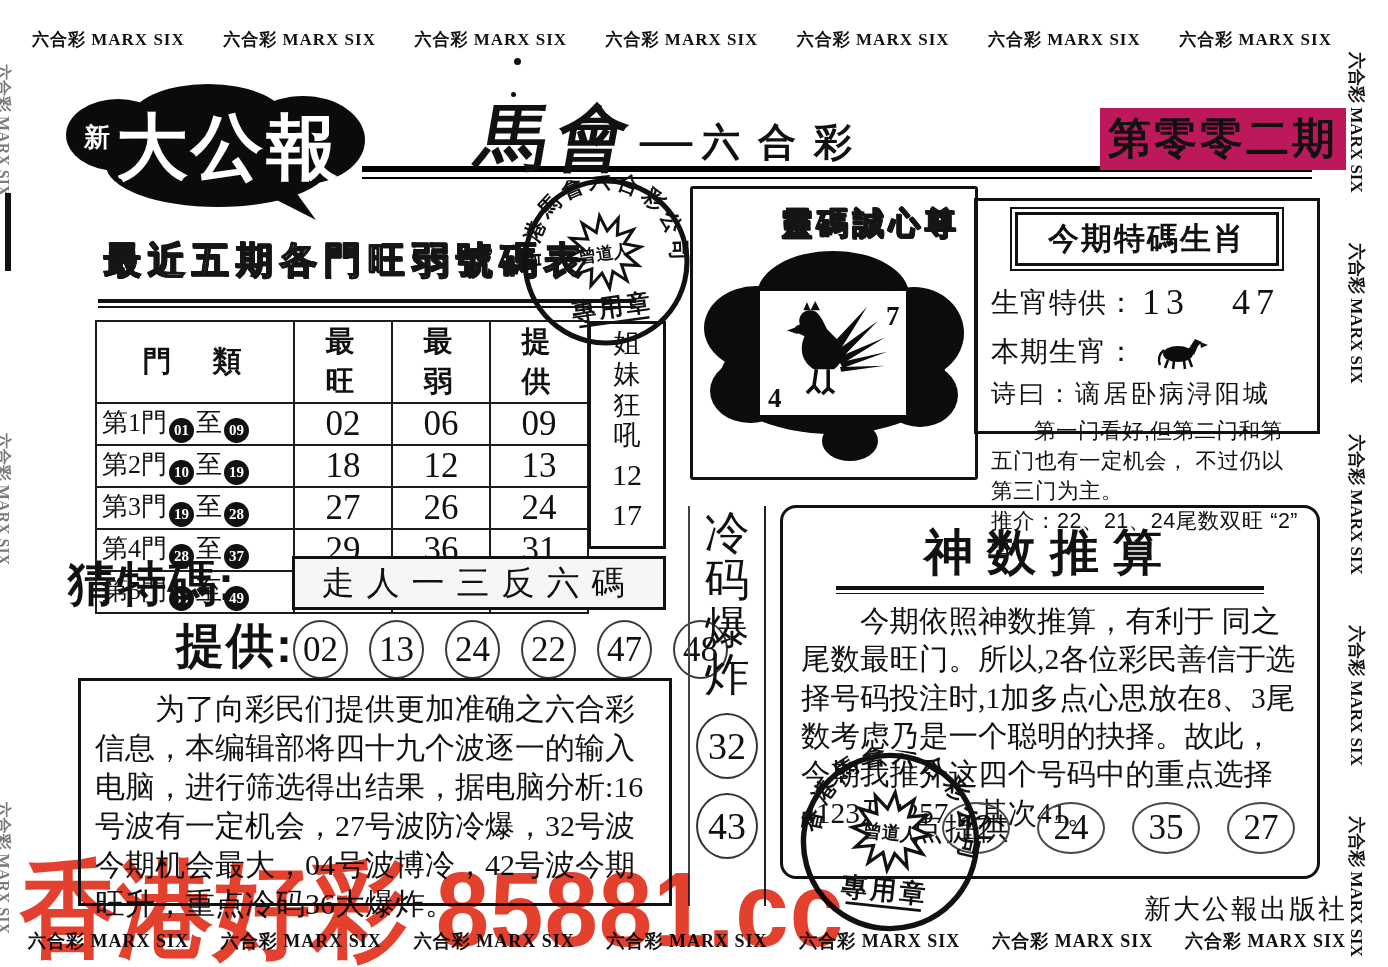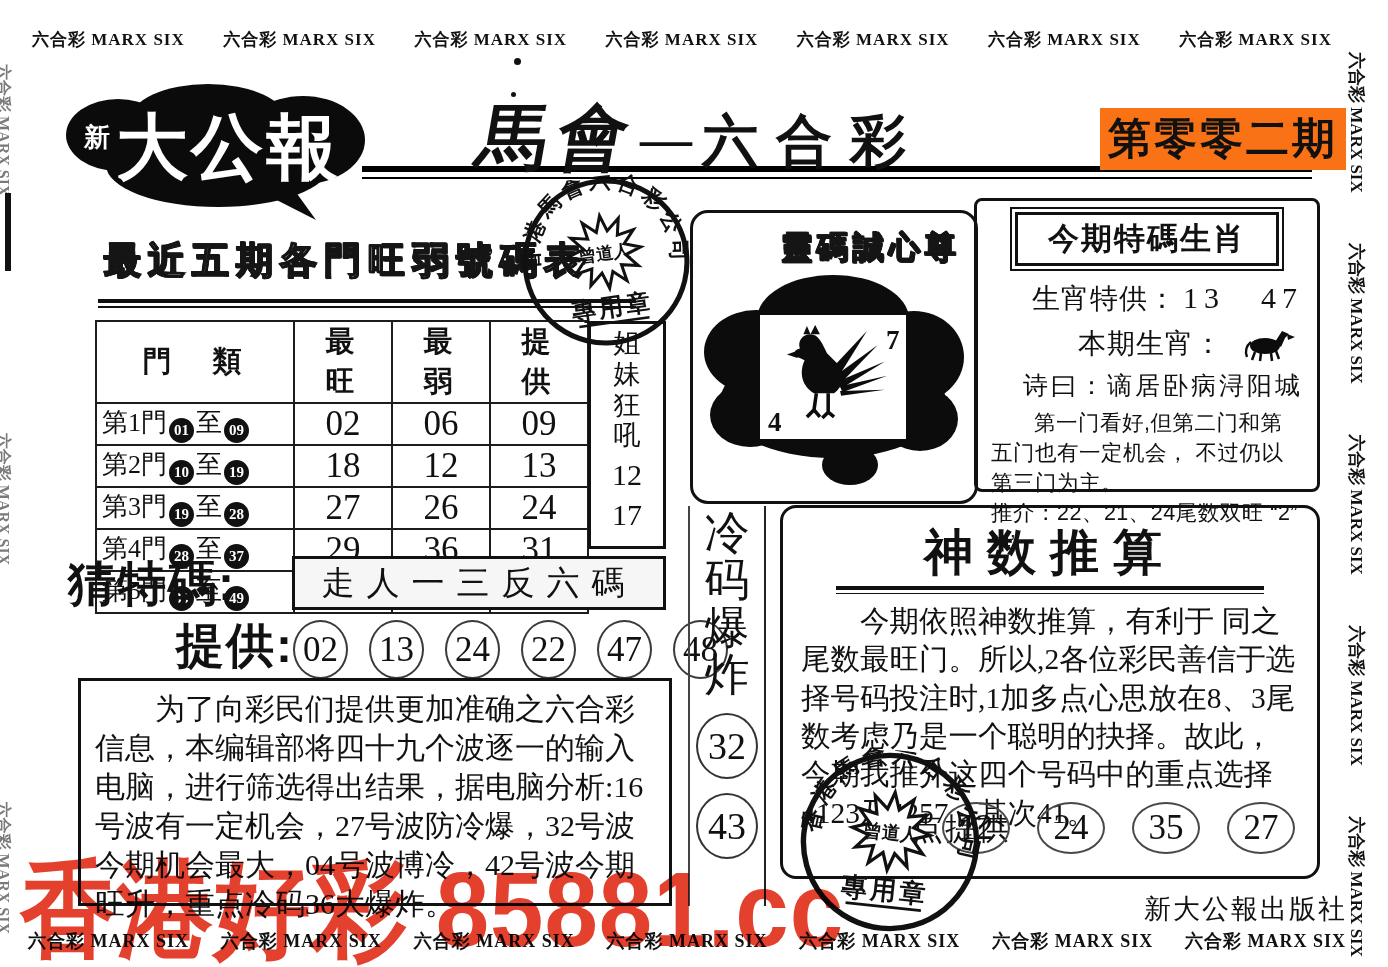--- a/index.html
+++ b/index.html
@@ -15,23 +15,23 @@
             transform-origin:0 0;display:flex;justify-content:space-between;font-size:17px;font-weight:bold;z-index:5;}
   .edge-left-wrap{position:absolute;left:0;top:60px;width:15px;height:880px;overflow:hidden;z-index:5;}
   .edge-left{position:absolute;left:13px;top:4px;width:870px;transform:rotate(90deg);transform-origin:0 0;
             display:flex;justify-content:space-between;font-size:16px;font-weight:bold;color:#7a7a7a;}
 
   
   .logo-svg{position:absolute;left:58px;top:80px;z-index:10;}
   .masthead{position:absolute;left:478px;top:92px;display:flex;align-items:center;z-index:10;}
   .masthead-left{font-size:70px;font-weight:900;transform:skewX(-10deg) scaleY(1.02);letter-spacing:10px;}
   .masthead-dash{font-size:52px;font-weight:900;margin:0 10px 0 2px;}
-  .masthead-right{font-size:56px;font-weight:900;letter-spacing:18px;margin-top:6px;}
+  .masthead-right{font-size:38px;font-weight:900;letter-spacing:18px;margin-top:6px;}
   .issue{position:absolute;left:1100px;top:108px;font-size:43px;font-weight:900;letter-spacing:3px;
-         background:#f97316;padding:2px 8px;z-index:10;}
+         background:#be185d;padding:2px 8px;z-index:10;}
   .rule{position:absolute;left:362px;top:166px;width:950px;z-index:6;}
   .rule-thick{border-top:6px solid #000;}
   .rule-thin{margin-top:5px;border-top:2px solid #000;}
 
   
   .outline-text{color:#fff;-webkit-text-stroke:1.5px #151515;
      text-shadow:1px 0 #151515,-1px 0 #151515,0 1px #151515,0 -1px #151515,1px 1px #151515,-1px -1px #151515;}
 
   
   .sec-title{position:absolute;left:104px;top:236px;font-size:37px;font-weight:bold;letter-spacing:7px;z-index:10;}
@@ -68,32 +68,32 @@
 
   
   .cold{position:absolute;left:688px;top:506px;width:78px;height:400px;border-left:2px solid #444;
       border-right:2.5px solid #222;display:flex;flex-direction:column;align-items:center;
       padding-top:4px;box-sizing:border-box;z-index:10;}
   .cold .ch{font-size:45px;line-height:1.05;}
   .c-circle{width:58px;height:62px;border:2.5px solid #333;border-radius:50%;display:flex;
       align-items:center;justify-content:center;font-size:38px;margin-top:14px;}
 
   
-  .spirit{position:absolute;left:690px;top:210px;width:288px;height:294px;border:3.5px solid #111;
-      border-radius:18px;box-sizing:border-box;z-index:10;text-decoration:underline;}
+  .spirit{position:absolute;left:690px;top:186px;width:288px;height:294px;border:3.5px solid #111;
+      border-radius:3px;box-sizing:border-box;z-index:10;text-decoration:underline;}
   .spirit-title{position:absolute;right:14px;top:14px;font-size:31px;font-weight:bold;letter-spacing:5px;}
   .cloud-svg{position:absolute;left:5px;top:44px;}
 
   
-  .zodiac{position:absolute;left:974px;top:198px;width:346px;height:294px;border:3.5px solid #111;
-      border-radius:8px;box-sizing:border-box;padding:9px 14px 4px;z-index:10;}
+  .zodiac{position:absolute;left:974px;top:198px;width:346px;height:236px;border:3.5px solid #111;
+      border-radius:0;box-sizing:border-box;padding:9px 14px 4px;z-index:10;}
   .zodiac-title{width:258px;margin:2px auto 12px;border:3px solid #111;outline:2px solid #111;outline-offset:3px;
       text-align:center;font-size:31px;font-weight:bold;letter-spacing:2px;padding:3px 0;}
-  .z-row{font-size:28px;margin:6px 0;display:flex;align-items:center;letter-spacing:1px;justify-content:flex-end;}
-  .z-special{font-size:30px;letter-spacing:6px;margin-left:6px;}
+  .z-row{font-size:28px;margin:6px 0;display:flex;align-items:center;letter-spacing:1px;}
+  .z-special{font-size:36px;letter-spacing:6px;margin-left:6px;}
   .z-poem{font-size:25px;letter-spacing:3px;}
   .z-note{font-size:21.5px;font-family:"Liberation Sans",sans-serif;line-height:1.4;margin-top:6px;
       white-space:pre-line;text-indent:2em;letter-spacing:0.5px;}
 
   
   .shenshu{position:absolute;left:780px;top:505px;width:540px;height:374px;border:3.5px solid #111;
       border-radius:16px;box-sizing:border-box;padding:12px 18px;z-index:10;}
   .shenshu-title{text-align:center;font-size:49px;font-weight:bold;letter-spacing:14px;}
   .shenshu-rule{width:428px;margin:0 auto 8px;}
   .shenshu-rule .r1{border-top:4.5px solid #111;}

